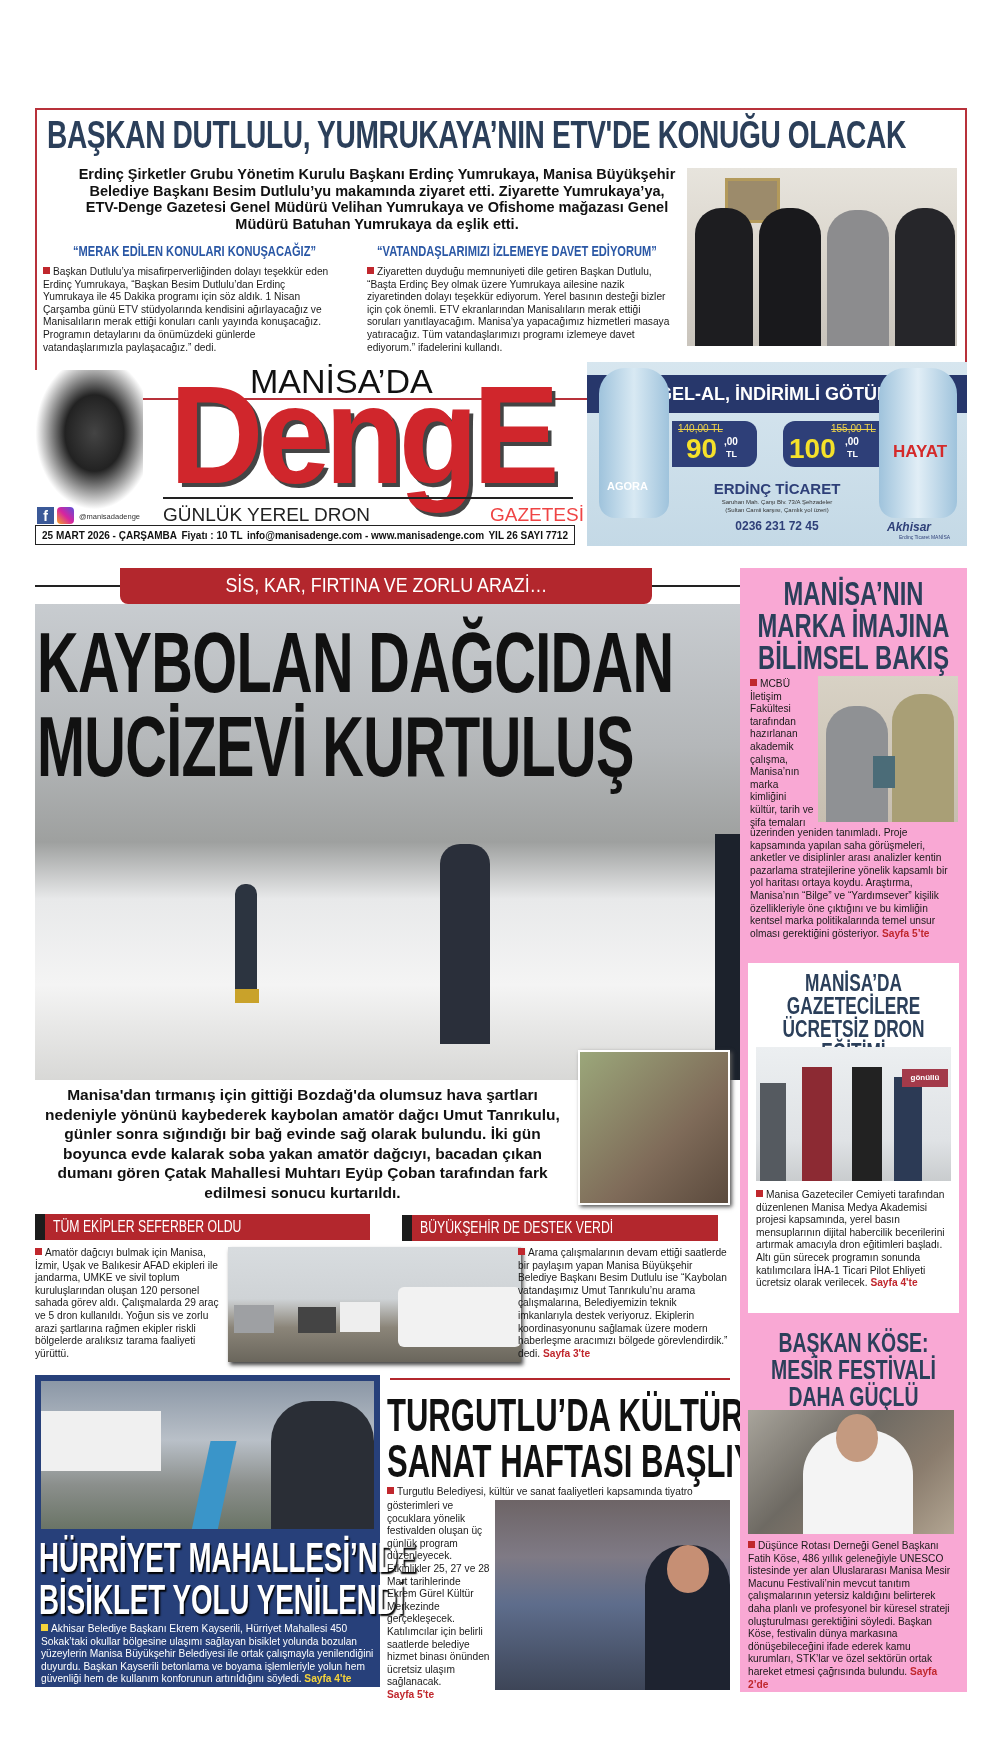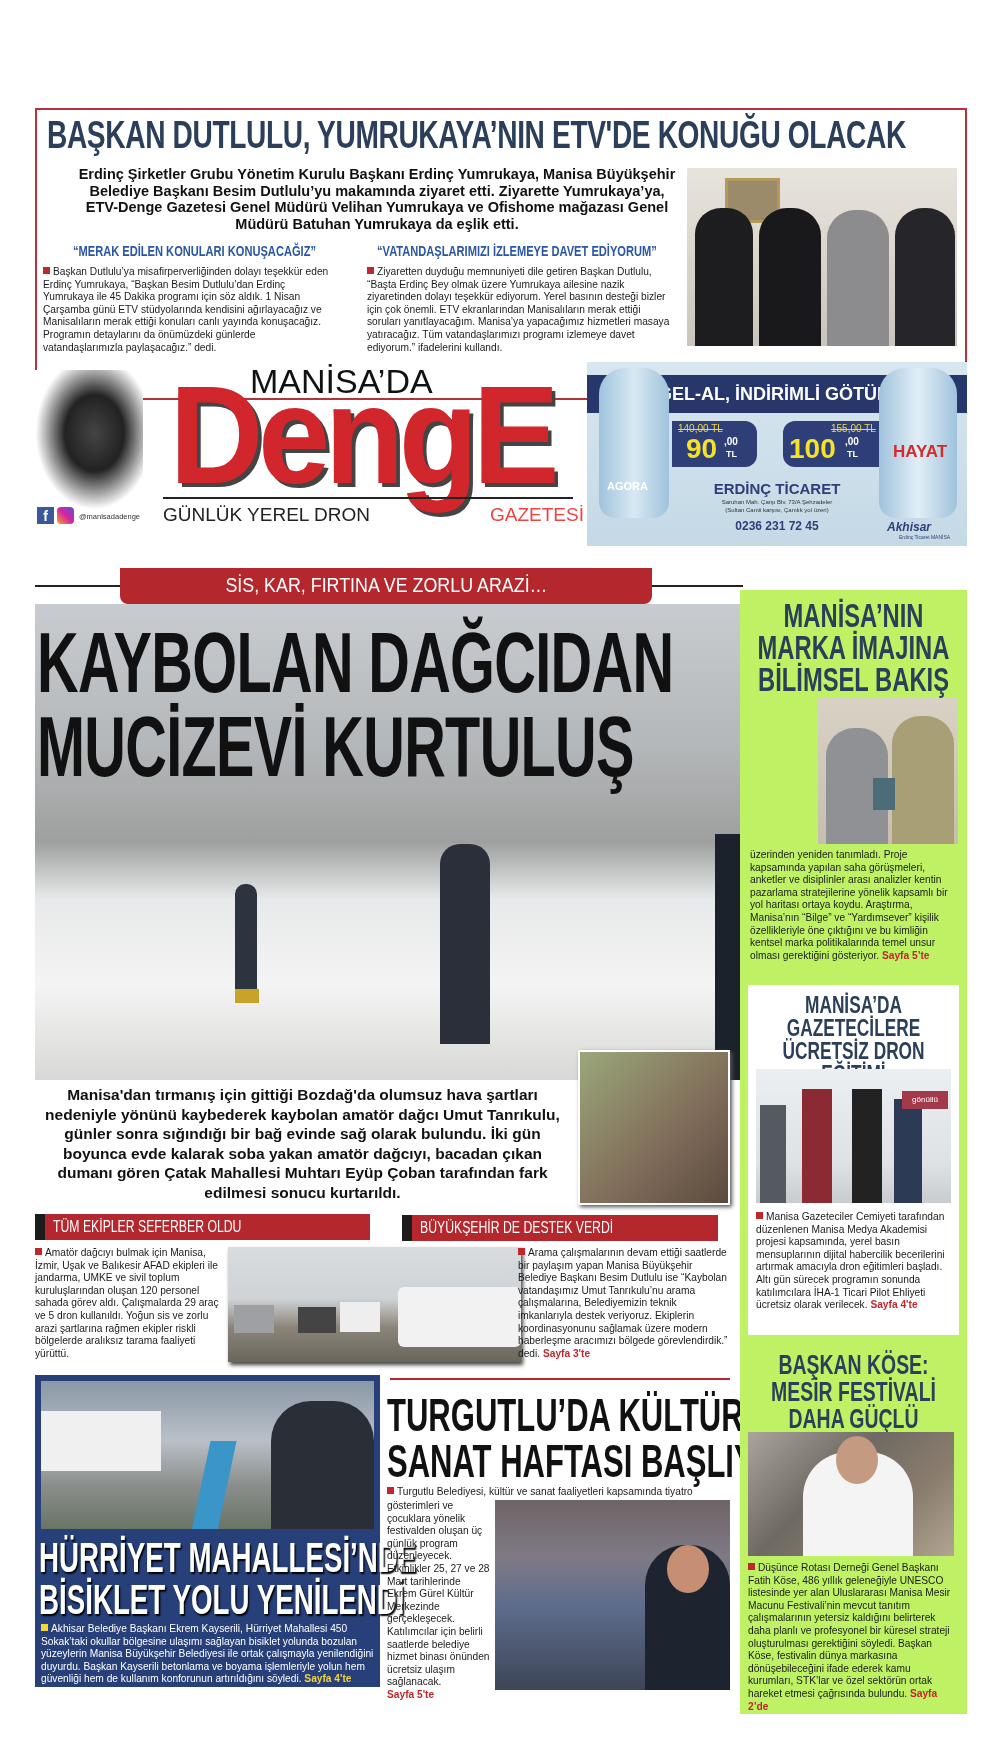--- a/index.html
+++ b/index.html
@@ -39,21 +39,21 @@
 
 .redbar{height:26px;background:#b3272d;border-left:10px solid #1c1c1c;color:#fff;font-size:17px;line-height:26px;padding-left:8px;overflow:hidden}
 .redbar span{display:inline-block;transform:scaleX(.72);transform-origin:left}
 
 
 #blue{left:35px;top:1375px;width:345px;height:312px;background:#27407a;padding:6px}
 #bisiklet-photo{left:6px;top:6px;width:333px;height:148px;background:linear-gradient(180deg,#8b97a6 0%,#b9c0c8 40%,#8b8f8c 70%,#6a7466 100%);overflow:hidden}
 #bisiklet-head{left:4px;top:162px;font-size:42px;line-height:42px;color:#fff;transform:scaleX(.66);text-shadow:2px 2px 2px #000}
 
 
-#rcol{left:740px;top:590px;width:227px;height:1124px;background:#bef264}
+#rcol{left:740px;top:568px;width:227px;height:1124px;background:#f9a8d4}
 .rhead{color:#2b3f5a;font-weight:bold;text-align:center;transform:scaleX(.72);transform-origin:center top}
 </style>
 </head>
 <body>
 
 <div id="topbox" class="abs">
   <div id="top-title" class="abs cond">BAŞKAN DUTLULU, YUMRUKAYA’NIN ETV'DE KONUĞU OLACAK</div>
   <div id="top-lede" class="abs">Erdinç Şirketler Grubu Yönetim Kurulu Başkanı Erdinç Yumrukaya, Manisa Büyükşehir Belediye Başkanı Besim Dutlulu’yu makamında ziyaret etti. Ziyarette Yumrukaya’ya, ETV-Denge Gazetesi Genel Müdürü Velihan Yumrukaya ve Ofishome mağazası Genel Müdürü Batuhan Yumrukaya da eşlik etti.</div>
   <div class="abs cond subhead" style="left:36px;top:132px">“MERAK EDİLEN KONULARI KONUŞACAĞIZ”</div>
   <div class="abs cond subhead" style="left:340px;top:132px">“VATANDAŞLARIMIZI İZLEMEYE DAVET EDİYORUM”</div>
@@ -71,20 +71,26 @@
 <div id="masthead" class="abs">
   <div class="abs" style="left:0;top:8px;width:108px;height:140px;background:radial-gradient(ellipse at 55% 45%,#444 0%,#222 35%,#fff 70%)"></div>
   <div id="brand-denge" class="abs">DengE</div>
   <div id="brand-manisada" class="abs">MANİSA’DA</div>
   <div class="abs" style="left:128px;top:135px;width:410px;height:2px;background:#222"></div>
   <div class="abs" style="left:128px;top:142px;font-size:19px;color:#222">GÜNLÜK YEREL DRON</div>
   <div class="abs" style="left:455px;top:142px;font-size:19px;color:#ef4444">GAZETESİ</div>
   <div class="abs" style="left:2px;top:145px;width:17px;height:17px;background:#3b5998;color:#fff;font-weight:bold;font-size:14px;text-align:center;line-height:18px">f</div>
   <div class="abs" style="left:22px;top:145px;width:17px;height:17px;border-radius:4px;background:linear-gradient(45deg,#f5a623,#d6249f,#5851db)"></div>
   <div class="abs" style="left:44px;top:150px;font-size:7.5px;color:#333">@manisadadenge</div>
+  <div id="infobar" class="abs">
+    <span>25 MART 2026 - ÇARŞAMBA</span>
+    <span>Fiyatı : 10 TL</span>
+    <span>info@manisadenge.com - www.manisadenge.com</span>
+    <span>YIL 26   SAYI 7712</span>
+  </div>
 </div>
 
 <div id="ad" class="abs">
   <div id="ad-band" class="abs">GEL-AL, İNDİRİMLİ GÖTÜR!</div>
   <div class="abs" style="left:12px;top:6px;width:70px;height:150px;background:linear-gradient(90deg,#9fc3dc,#d8e9f3,#9fc3dc);border-radius:26px 26px 16px 16px"></div>
   <div class="abs" style="left:20px;top:118px;font-size:11px;font-weight:bold;color:#fff">AGORA</div>
   <div class="abs" style="left:292px;top:6px;width:78px;height:150px;background:linear-gradient(90deg,#9fc3dc,#e1eef6,#9fc3dc);border-radius:26px 26px 16px 16px"></div>
   <div class="abs" style="left:306px;top:80px;font-size:17px;font-weight:bold;color:#d42a2a">HAYAT</div>
   <div class="abs" style="left:85px;top:59px;width:85px;height:46px;background:#2e3f78;border-radius:0 12px 12px 0">
     <div class="abs" style="left:6px;top:2px;font-size:10px;color:#f1d54a;text-decoration:line-through">140,00 TL</div>
@@ -154,35 +160,36 @@
 <div class="abs body" style="left:387px;top:1486px;width:350px"><span class="bullet"></span><span>Turgutlu Belediyesi, kültür ve sanat faaliyetleri kapsamında tiyatro</span></div>
 <div class="abs body" style="left:387px;top:1500px;width:105px"><span>gösterimleri ve çocuklara yönelik festivalden oluşan üç günlük program düzenleyecek. Etkinlikler 25, 27 ve 28 Mart tarihlerinde Ekrem Gürel Kültür Merkezinde gerçekleşecek. Katılımcılar için belirli saatlerde belediye hizmet binası önünden ücretsiz ulaşım sağlanacak.</span><br><span class="ref">Sayfa 5'te</span></div>
 <div class="abs" style="left:495px;top:1500px;width:235px;height:190px;background:linear-gradient(180deg,#6d6466 0%,#7f7a85 30%,#5e6d8c 55%,#3d4557 100%);overflow:hidden">
   <div class="abs" style="left:150px;top:45px;width:85px;height:145px;background:#1e2330;border-radius:40px 40px 0 0"></div>
   <div class="abs" style="left:172px;top:45px;width:42px;height:48px;background:#c68f74;border-radius:50%"></div>
 </div>
 
 <div id="rcol" class="abs">
 
   <div class="abs rhead cond" style="left:-30px;top:10px;width:287px;font-size:33px;line-height:32px;white-space:normal">MANİSA’NIN MARKA İMAJINA BİLİMSEL BAKIŞ</div>
+  <div class="abs body" style="left:10px;top:110px;width:64px"><span class="bullet"></span><span>MCBÜ İletişim Fakültesi tarafından hazırlanan akademik çalışma, Manisa’nın marka kimliğini kültür, tarih ve şifa temaları</span></div>
   <div class="abs" style="left:78px;top:108px;width:140px;height:146px;background:linear-gradient(180deg,#d8d2c5,#c7beb0);overflow:hidden">
     <div class="abs" style="left:8px;top:30px;width:62px;height:116px;background:#8f9194;border-radius:28px 28px 0 0"></div>
     <div class="abs" style="left:74px;top:18px;width:62px;height:128px;background:#a99f76;border-radius:28px 28px 0 0"></div>
     <div class="abs" style="left:55px;top:80px;width:22px;height:32px;background:#4b6c78"></div>
   </div>
   <div class="abs body" style="left:10px;top:259px;width:210px"><span>üzerinden yeniden tanımladı. Proje kapsamında yapılan saha görüşmeleri, anketler ve disiplinler arası analizler kentin pazarlama stratejilerine yönelik kapsamlı bir yol haritası ortaya koydu. Araştırma, Manisa’nın “Bilge” ve “Yardımsever” kişilik özellikleriyle öne çıktığını ve bu kimliğin kentsel marka politikalarında temel unsur olması gerektiğini gösteriyor.</span> <span class="ref">Sayfa 5’te</span></div>
 
   <div class="abs" style="left:8px;top:395px;width:211px;height:350px;background:#fff">
     <div class="abs rhead cond" style="left:-28px;top:8px;width:267px;font-size:24px;line-height:23px;white-space:normal">MANİSA’DA GAZETECİLERE ÜCRETSİZ DRON EĞİTİMİ</div>
     <div class="abs" style="left:8px;top:84px;width:195px;height:134px;background:linear-gradient(180deg,#eceff1,#dfe2e5 70%,#c9ccce);overflow:hidden">
       <div class="abs" style="left:4px;top:36px;width:26px;height:98px;background:#555a60"></div>
       <div class="abs" style="left:46px;top:20px;width:30px;height:114px;background:#8c2a33"></div>
       <div class="abs" style="left:96px;top:20px;width:30px;height:114px;background:#222"></div>
       <div class="abs" style="left:138px;top:30px;width:28px;height:104px;background:#2c3a55"></div>
-      <div class="abs" style="left:146px;top:22px;width:46px;height:18px;background:#a33a4a;color:#fff;font-size:8px;font-weight:normal;text-align:center;line-height:18px">gönüllü</div>
+      <div class="abs" style="left:146px;top:22px;width:46px;height:18px;background:#a33a4a;color:#fff;font-size:8px;font-weight:bold;text-align:center;line-height:18px">gönüllü</div>
     </div>
     <div class="abs body" style="left:8px;top:226px;width:198px"><span class="bullet"></span><span>Manisa Gazeteciler Cemiyeti tarafından düzenlenen Manisa Medya Akademisi projesi kapsamında, yerel basın mensuplarının dijital habercilik becerilerini artırmak amacıyla dron eğitimleri başladı. Altı gün sürecek programın sonunda katılımcılara İHA-1 Ticari Pilot Ehliyeti ücretsiz olarak verilecek.</span> <span class="ref">Sayfa 4'te</span></div>
   </div>
 
   <div class="abs rhead cond" style="left:-30px;top:762px;width:287px;font-size:27px;line-height:27px;white-space:normal">BAŞKAN KÖSE: MESİR FESTİVALİ DAHA GÜÇLÜ TANITILMALI</div>
   <div class="abs" style="left:8px;top:842px;width:206px;height:124px;background:linear-gradient(135deg,#a9a59c 0%,#6e6a63 40%,#8a7c6d 70%,#b2a592 100%);overflow:hidden">
     <div class="abs" style="left:55px;top:20px;width:110px;height:104px;background:#f4f4f4;border-radius:45px 45px 0 0"></div>
     <div class="abs" style="left:88px;top:4px;width:42px;height:48px;background:#c49a80;border-radius:50%"></div>
   </div>
   <div class="abs body" style="left:8px;top:972px;width:210px"><span class="bullet"></span><span>Düşünce Rotası Derneği Genel Başkanı Fatih Köse, 486 yıllık geleneğiyle UNESCO listesinde yer alan Uluslararası Manisa Mesir Macunu Festivali’nin mevcut tanıtım çalışmalarının yetersiz kaldığını belirterek daha planlı ve profesyonel bir küresel strateji oluşturulması gerektiğini söyledi. Başkan Köse, festivalin dünya markasına dönüşebileceğini ifade ederek kamu kurumları, STK’lar ve özel sektörün ortak hareket etmesi çağrısında bulundu.</span> <span class="ref">Sayfa 2’de</span></div>

